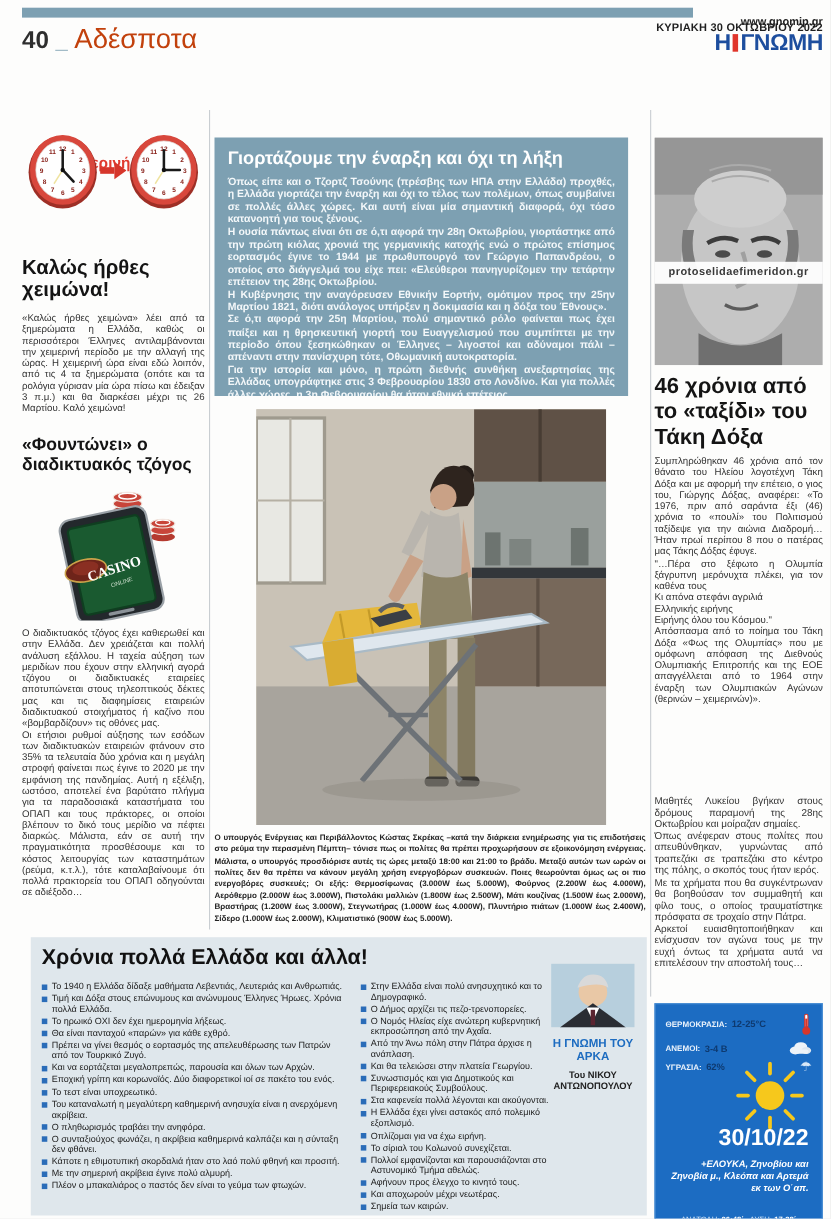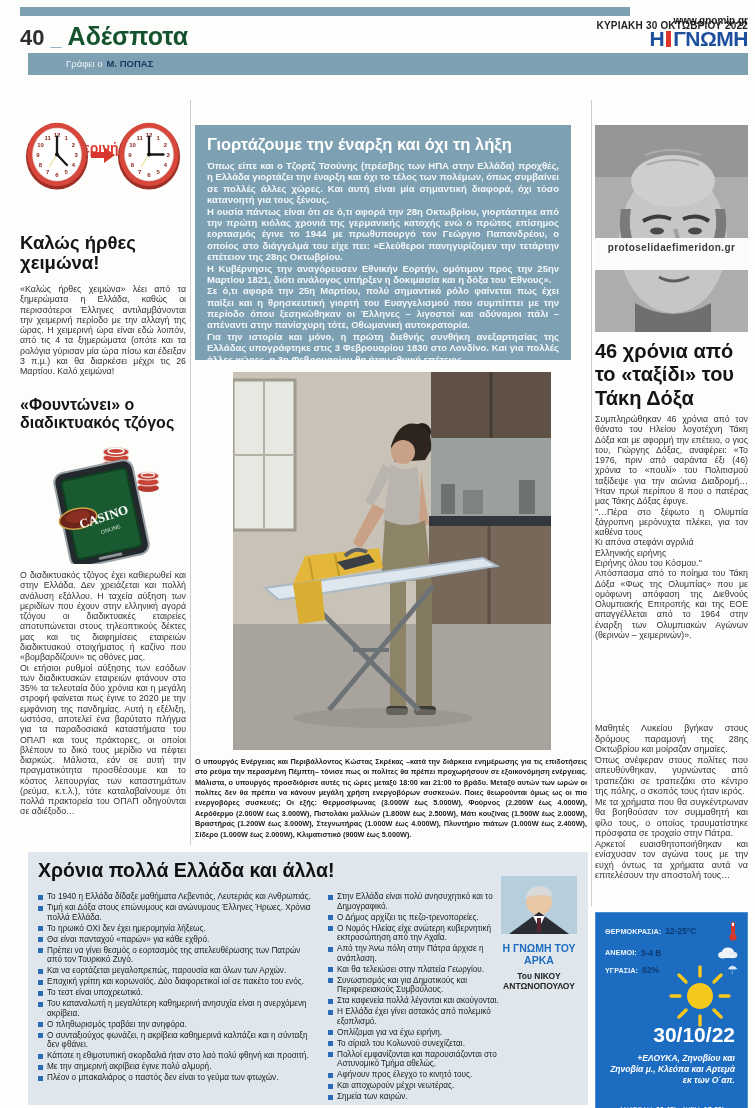--- a/index.html
+++ b/index.html
@@ -7,21 +7,21 @@
   body { font-family:"Liberation Sans", sans-serif; }
   .page { position:relative; width:755px; height:1108px; background:#fdfdfc; margin:0 auto; overflow:hidden; }
 
   
   .topbar { position:absolute; left:20px; top:7px; width:610px; height:9px; background:#7da0b2; }
   .h-date { position:absolute; right:7px; top:0; font-size:10px; font-weight:700; color:#1f1f1f; letter-spacing:.2px;margin-top:20px; }
   .h-site { position:absolute; right:7px; top:15px; font-size:10px; font-weight:800; color:#1f1f1f; }
   .h-section { position:absolute; left:20px; top:22px; display:flex; align-items:baseline; gap:6px; }
   .h-pageno { font-size:22px; font-weight:800; color:#2e2e2e; }
   .h-undsc { font-size:20px; font-weight:800; color:#7da0b2; }
-  .h-secname { font-size:25px; font-weight:700; color:#14532d; }
+  .h-secname { font-size:25px; font-weight:400; color:#c2410c; }
   .h-logo { position:absolute; right:7px; top:27px; font-size:21px; font-weight:900; color:#1d4e9e; display:flex; align-items:center; letter-spacing:-0.5px; }
   .h-logo .bar { display:inline-block; width:5px; height:16px; background:#e0352b; margin:0 2px; }
   .byline { position:absolute; left:28px; top:53px; width:720px; height:22px; background:#7da0b2; line-height:22px; padding-left:38px; font-size:9.5px; color:#eef3f6; }
   .byline b { color:#123a5c; font-weight:800; margin-left:4px; }
 
   
   .rule { position:absolute; width:1px; background:#c9ced2; }
   .rule1 { left:190px; top:100px; height:745px; }
   .rule2 { left:591px; top:100px; height:806px; }
 
@@ -38,21 +38,21 @@
 
   
   .main-box { position:absolute; left:195px; top:125px; width:376px; height:235px; background:#7da0b2; padding:10px 12px; overflow:hidden; }
   .main-box h2 { font-size:16.5px; font-weight:800; color:#fff; margin:0 0 6px; }
   .main-box p { font-size:9.5px; font-weight:600; line-height:1.2; color:#f4f8fa; text-align:justify; margin:0; }
   .photo { position:absolute; left:233px; top:372px; width:318px; height:378px; background:#c9c2b6; }
   .caption { position:absolute; left:195px; top:757px; width:392px; font-size:7.3px; font-weight:700; line-height:1.42; text-align:justify; color:#222; }
 
   
   .portrait { position:absolute; left:595px; top:125px; width:153px; height:207px; }
-  .watermark { position:absolute; left:595px; top:238px; width:153px; height:32px; background:rgba(255,255,255,.95); color:#3a3a3a; font-size:10px; font-weight:800; letter-spacing:.4px; text-align:center; line-height:20px; }
+  .watermark { position:absolute; left:595px; top:238px; width:153px; height:20px; background:rgba(255,255,255,.95); color:#3a3a3a; font-size:10px; font-weight:800; letter-spacing:.4px; text-align:center; line-height:20px; }
   .doxas-h { position:absolute; left:595px; top:340px; width:153px; font-size:20px; font-weight:800; line-height:1.17; color:#141414; }
   .doxas-b { position:absolute; left:595px; top:414px; width:153px; }
   .sacred-h { position:absolute; left:595px; top:668px; width:105px; font-size:16.5px; font-weight:800; line-height:1.12; color:#141414; }
   .sacred-b { position:absolute; left:595px; top:723px; width:153px; font-size:9px; }
 
   .weather { position:absolute; left:595px; top:912px; width:153px; height:207px; background:#1c6cc2; border:1px solid #4b8fd4; padding:8px 9px; color:#fff; }
   .wrow { display:flex; align-items:center; gap:4px; margin-bottom:5px; }
   .wlabel { font-size:7.3px; font-weight:700; color:#eaf2fb; }
   .wval { font-size:8.5px; font-weight:800; color:#0e3a70; }
   .wicon { margin-left:auto; display:flex; align-items:center; }
@@ -85,23 +85,20 @@
   <div class="h-site">www.gnomip.gr</div>
   <div class="h-section">
     <span class="h-pageno">40</span>
     <span class="h-undsc">_</span>
     <span class="h-secname">Αδέσποτα</span>
   </div>
   <div class="h-logo">
     <span>Η</span>
     <span class="bar"></span>
     <span>ΓΝΩΜΗ</span>
-  </div>
-  <div class="byline">
-    <span>Γράφει ο</span><b>Μ. ΠΟΠΑΣ</b>
   </div>
 
   <div class="rule rule1"></div>
   <div class="rule rule2"></div>
 
   <div class="winter-title">Χειμερινή Ώρα</div>
 
   <div class="clocks">
     <span>
       <svg viewBox="0 0 100 110" width="66" height="73">

